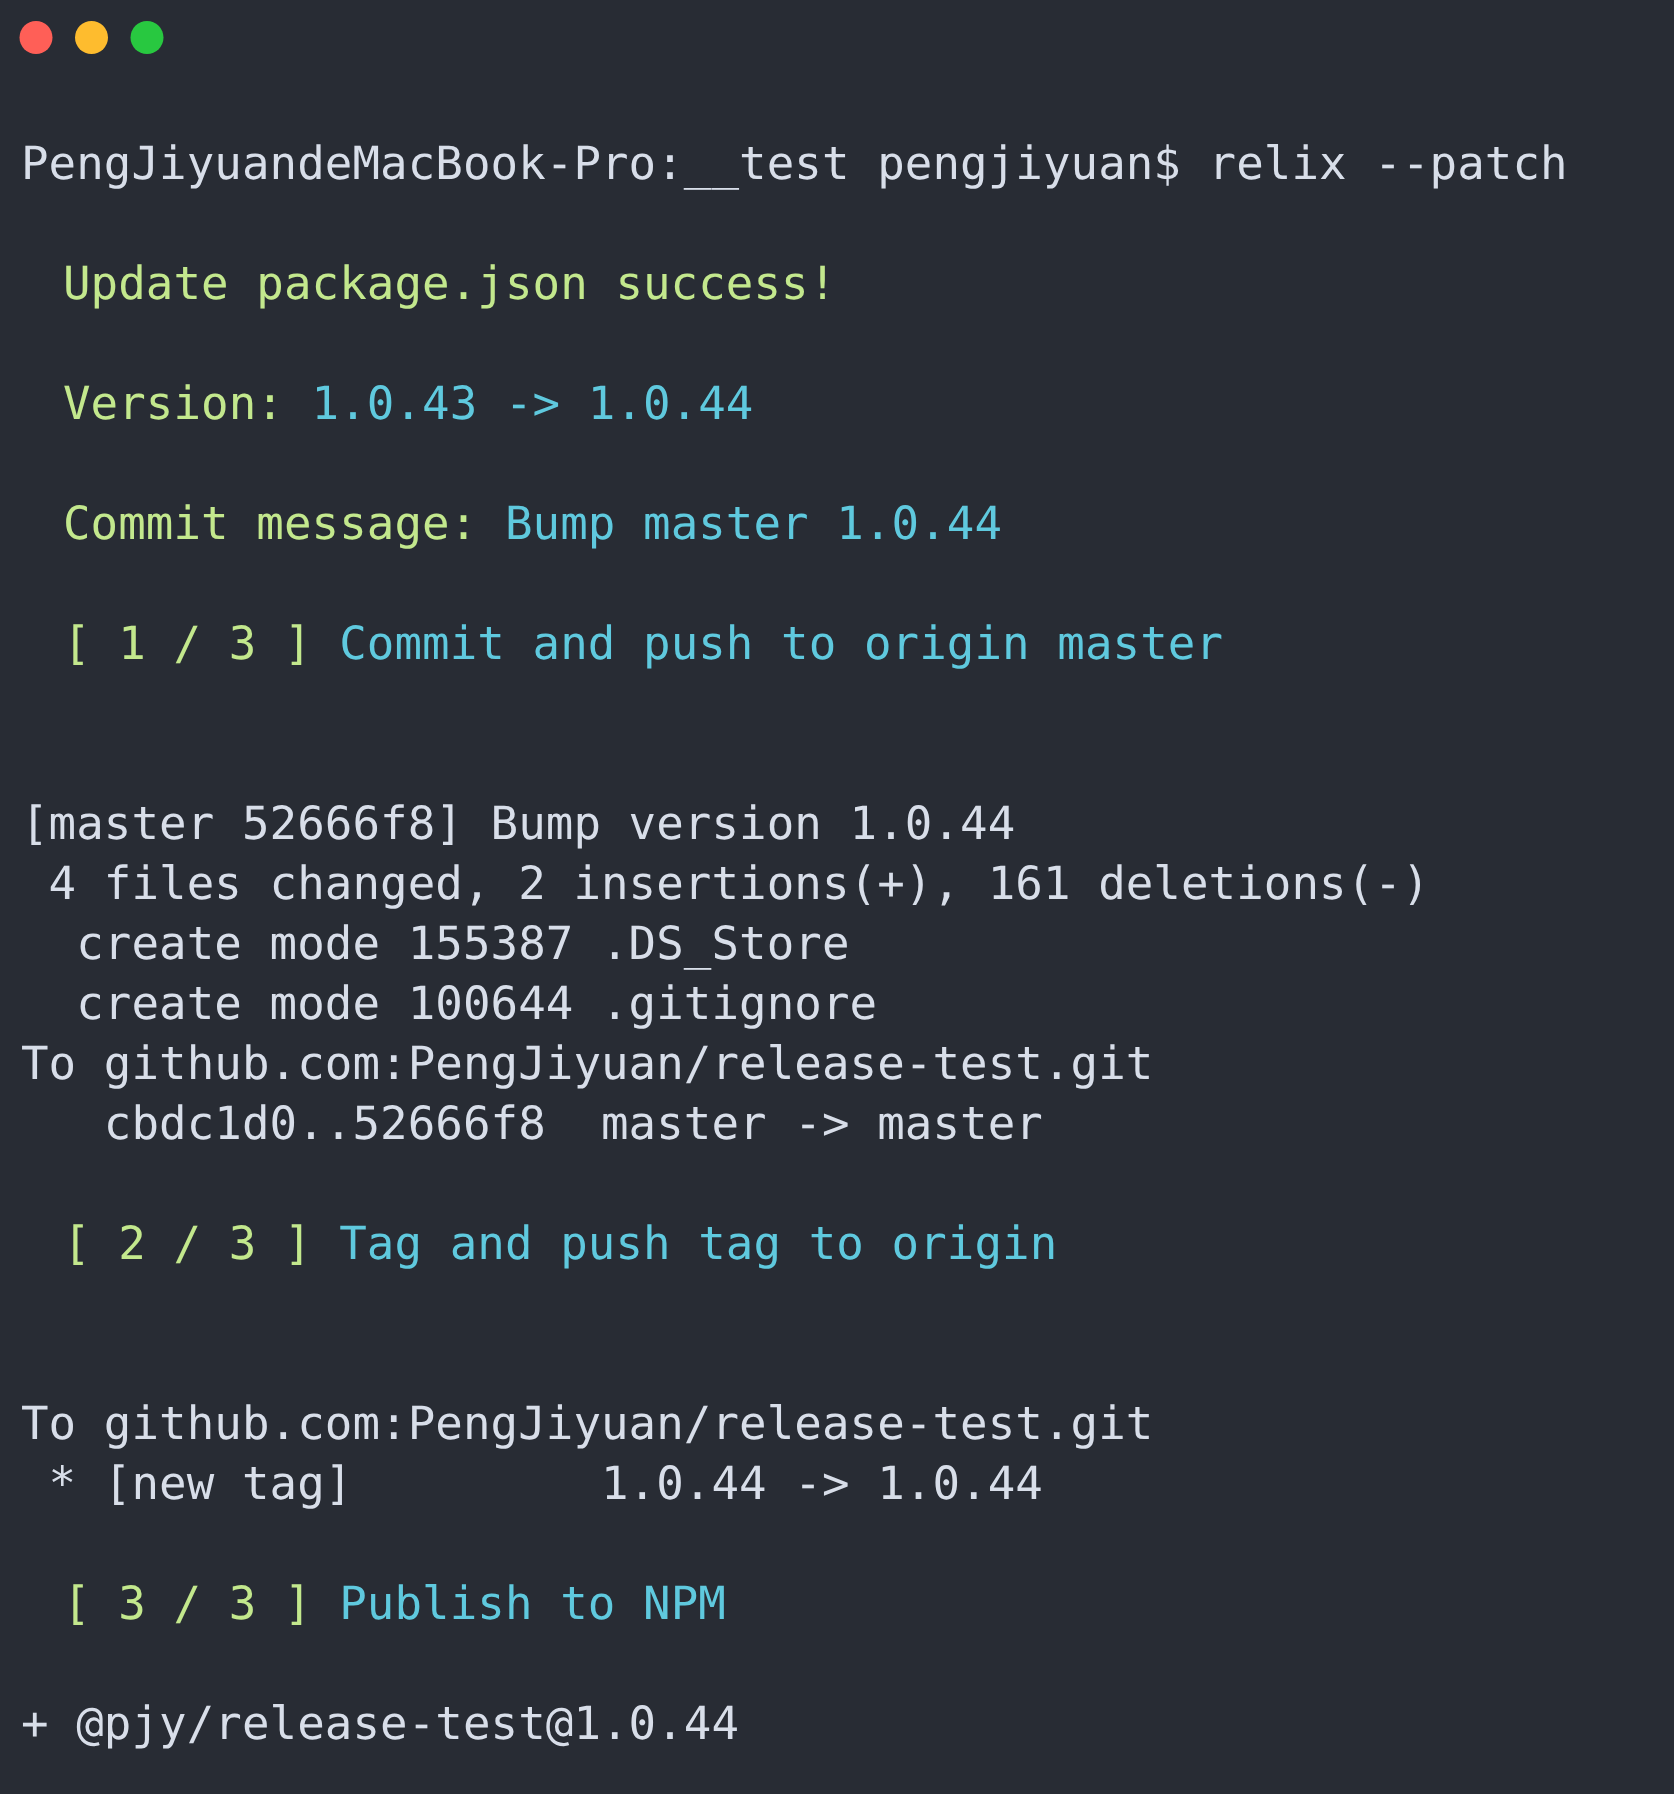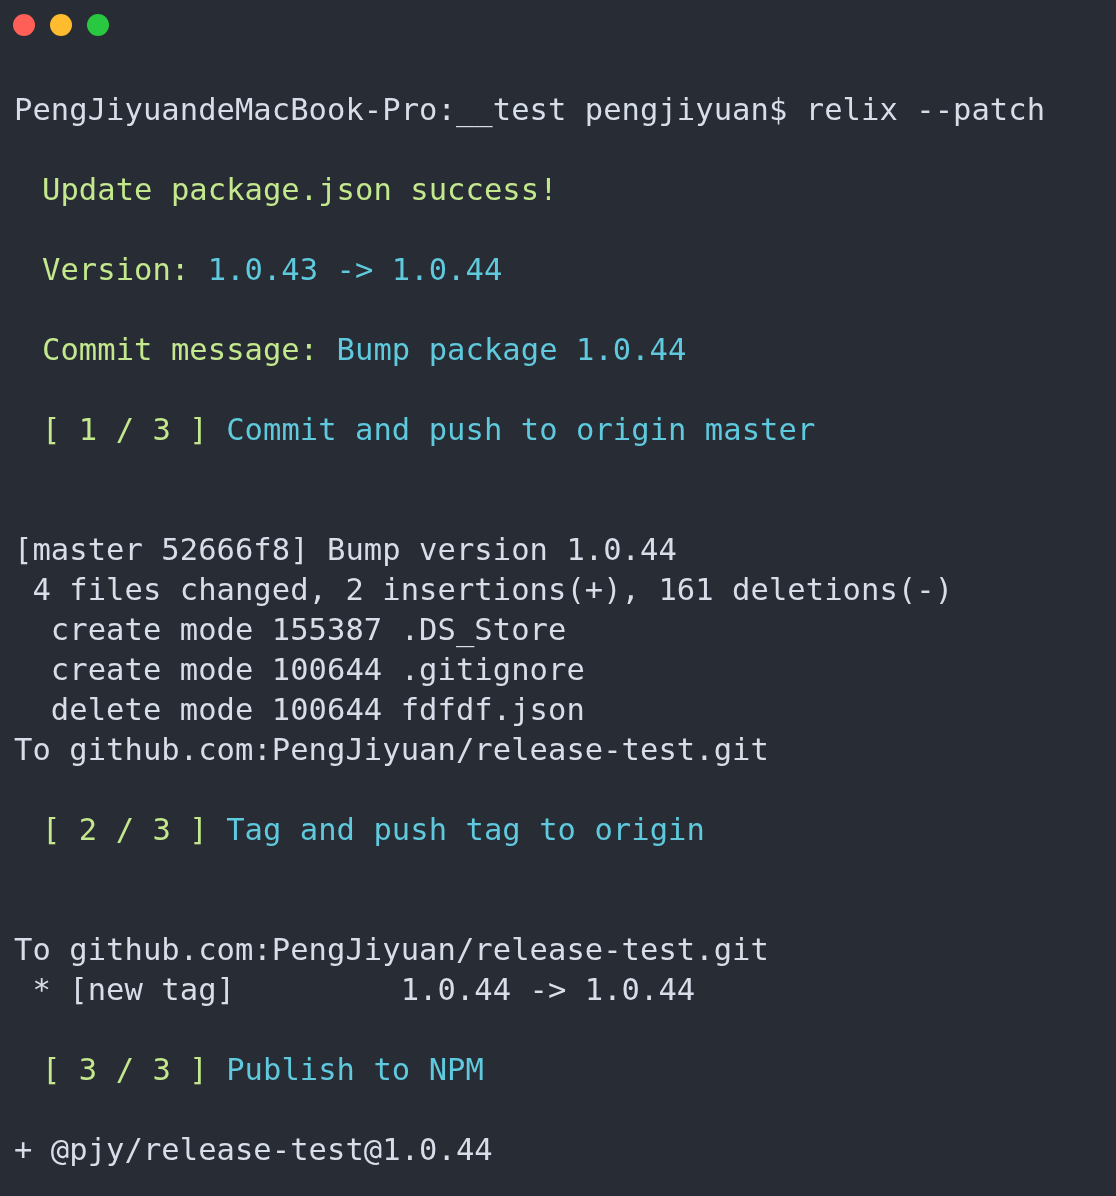--- a/index.html
+++ b/index.html
@@ -75,31 +75,31 @@
   </div>
 
   <div class="screen" id="screen">
       <div class="line blank"><span class="seg c-white"> </span></div>
       <div class="line"><span class="seg c-white">PengJiyuandeMacBook-Pro:__test pengjiyuan$ relix --patch</span></div>
       <div class="line blank"><span class="seg c-white"> </span></div>
       <div class="line"><span class="seg c-green">Update package.json success!</span></div>
       <div class="line blank"><span class="seg c-white"> </span></div>
       <div class="line"><span class="seg c-green">Version: </span><span class="seg c-cyan">1.0.43 -&gt; 1.0.44</span></div>
       <div class="line blank"><span class="seg c-white"> </span></div>
-      <div class="line"><span class="seg c-green">Commit message: </span><span class="seg c-cyan">Bump package 1.0.44</span></div>
+      <div class="line"><span class="seg c-green">Commit message: </span><span class="seg c-cyan">Bump master 1.0.44</span></div>
       <div class="line blank"><span class="seg c-white"> </span></div>
       <div class="line"><span class="seg c-green">[ 1 / 3 ] </span><span class="seg c-cyan">Commit and push to origin master</span></div>
       <div class="line blank"><span class="seg c-white"> </span></div>
       <div class="line blank"><span class="seg c-white"> </span></div>
       <div class="line"><span class="seg c-white">[master 52666f8] Bump version 1.0.44</span></div>
       <div class="line"><span class="seg c-white"> 4 files changed, 2 insertions(+), 161 deletions(-)</span></div>
       <div class="line"><span class="seg c-white">  create mode 155387 .DS_Store</span></div>
       <div class="line"><span class="seg c-white">  create mode 100644 .gitignore</span></div>
-      <div class="line"><span class="seg c-white">  delete mode 100644 fdfdf.json</span></div>
       <div class="line"><span class="seg c-white">To github.com:PengJiyuan/release-test.git</span></div>
+      <div class="line"><span class="seg c-white">   cbdc1d0..52666f8  master -&gt; master</span></div>
       <div class="line blank"><span class="seg c-white"> </span></div>
       <div class="line"><span class="seg c-green">[ 2 / 3 ] </span><span class="seg c-cyan">Tag and push tag to origin</span></div>
       <div class="line blank"><span class="seg c-white"> </span></div>
       <div class="line blank"><span class="seg c-white"> </span></div>
       <div class="line"><span class="seg c-white">To github.com:PengJiyuan/release-test.git</span></div>
       <div class="line"><span class="seg c-white"> * [new tag]         1.0.44 -&gt; 1.0.44</span></div>
       <div class="line blank"><span class="seg c-white"> </span></div>
       <div class="line"><span class="seg c-green">[ 3 / 3 ] </span><span class="seg c-cyan">Publish to NPM</span></div>
       <div class="line blank"><span class="seg c-white"> </span></div>
       <div class="line"><span class="seg c-white">+ @pjy/release-test@1.0.44</span></div>

